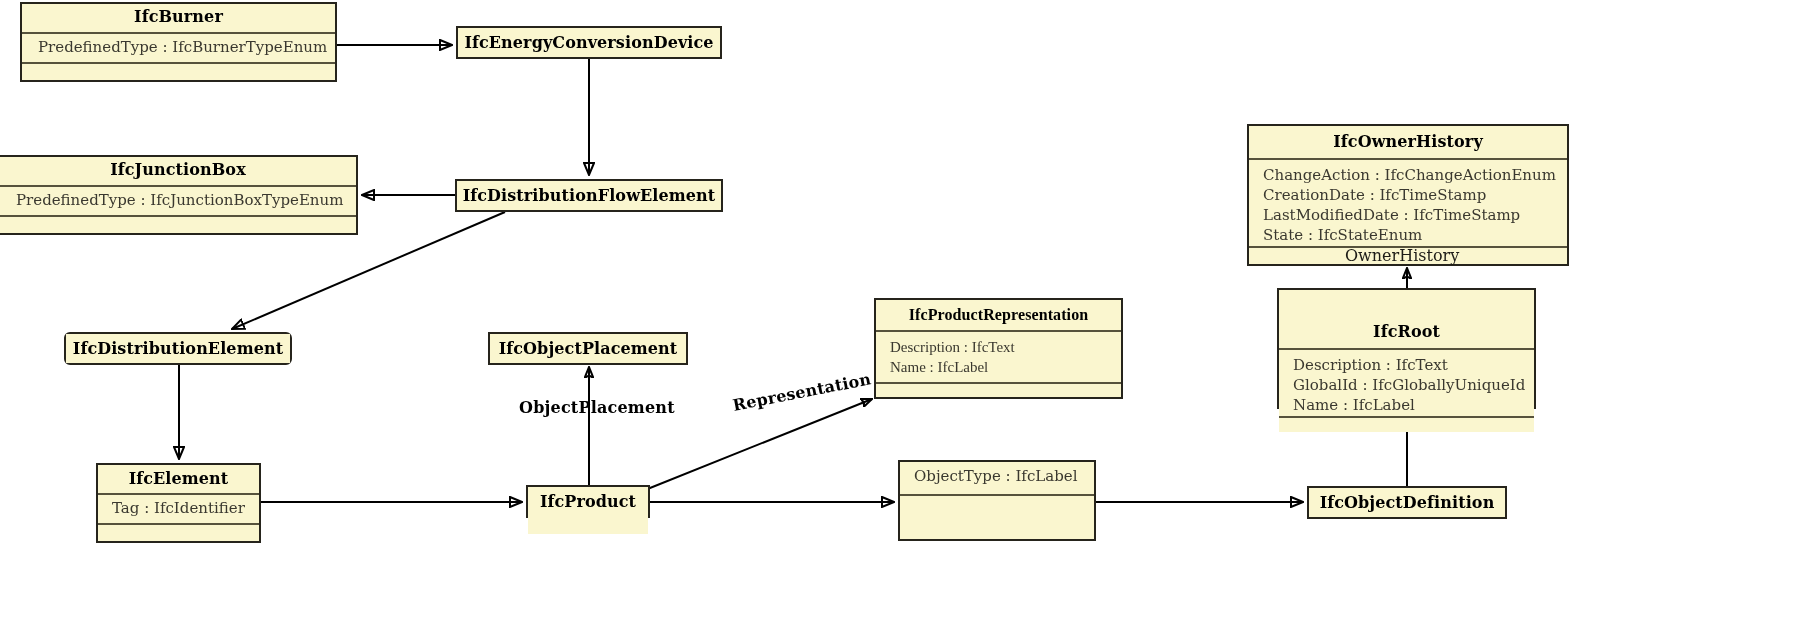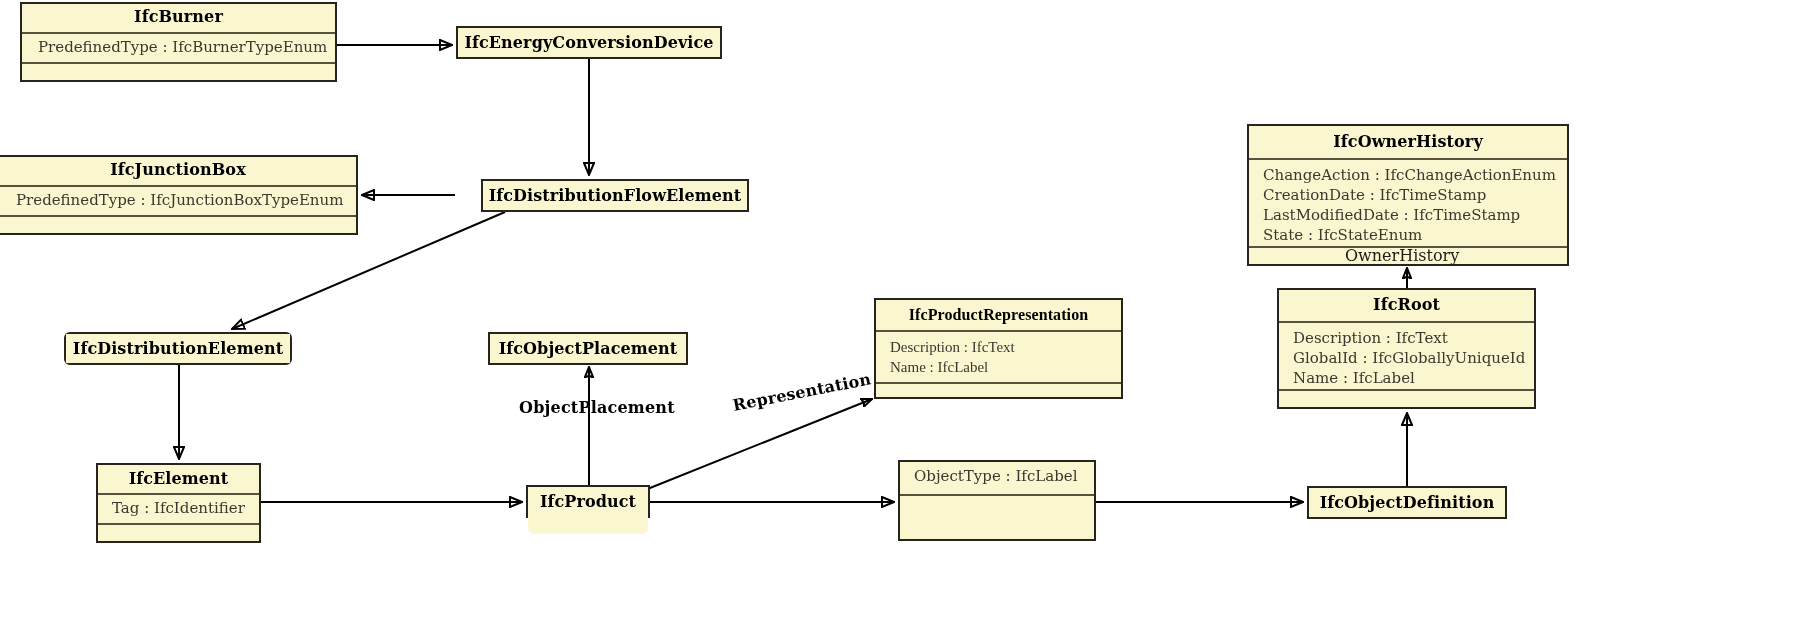--- a/index.html
+++ b/index.html
@@ -110,21 +110,21 @@
   </div>
 
   <div class="uml" style="left:-2px;top:155px;width:360px;height:80px;">
     <div class="cmp title" style="height:28px;line-height:26px;font-size:16px;">IfcJunctionBox</div>
     <div class="cmp attrs" style="height:30px;padding:3px 0 0 16px;">
       <div class="attr" style="font-size:15px;line-height:20px;">PredefinedType : IfcJunctionBoxTypeEnum</div>
     </div>
     <div class="cmp empty" style="height:18px;"></div>
   </div>
 
-  <div class="uml" style="left:481px;top:179px;width:268px;height:33px;">
+  <div class="uml" style="left:455px;top:179px;width:268px;height:33px;">
     <div class="cmp title" style="height:29px;line-height:29px;font-size:16px;">IfcDistributionFlowElement</div>
   </div>
 
   <div class="uml" style="left:1247px;top:124px;width:322px;height:142px;">
     <div class="cmp title" style="height:32px;line-height:31px;font-size:16px;">IfcOwnerHistory</div>
     <div class="cmp attrs" style="height:88px;padding:5px 0 0 14px;">
       <div class="attr" style="font-size:15px;line-height:20px;">ChangeAction : IfcChangeActionEnum</div>
       <div class="attr" style="font-size:15px;line-height:20px;">CreationDate : IfcTimeStamp</div>
       <div class="attr" style="font-size:15px;line-height:20px;">LastModifiedDate : IfcTimeStamp</div>
       <div class="attr" style="font-size:15px;line-height:20px;">State : IfcStateEnum</div>
@@ -135,21 +135,21 @@
   <div class="uml" style="left:874px;top:298px;width:249px;height:101px;font-family:Liberation Serif, serif;">
     <div class="cmp title" style="height:30px;line-height:29px;font-size:16px;">IfcProductRepresentation</div>
     <div class="cmp attrs" style="height:52px;padding:5px 0 0 14px;">
       <div class="attr" style="font-size:15px;line-height:20px;">Description : IfcText</div>
       <div class="attr" style="font-size:15px;line-height:20px;">Name : IfcLabel</div>
     </div>
     <div class="cmp empty" style="height:15px;"></div>
   </div>
 
   <div class="uml" style="left:1277px;top:288px;width:259px;height:121px;">
-    <div class="cmp title" style="height:31px;line-height:30px;font-size:16px;">IfcRoot</div>
+    <div class="cmp title" style="height:31px;line-height:30px;font-size:16px;margin-top:27px;">IfcRoot</div>
     <div class="cmp attrs" style="height:68px;padding:5px 0 0 14px;">
       <div class="attr" style="font-size:15px;line-height:20px;">Description : IfcText</div>
       <div class="attr" style="font-size:15px;line-height:20px;">GlobalId : IfcGloballyUniqueId</div>
       <div class="attr" style="font-size:15px;line-height:20px;">Name : IfcLabel</div>
     </div>
     <div class="cmp empty" style="height:16px;"></div>
   </div>
 
   <div class="uml" style="left:64px;top:332px;width:228px;height:33px;border-radius:6px;">
     <div class="cmp title" style="height:29px;line-height:29px;font-size:16px;">IfcDistributionElement</div>
@@ -161,21 +161,21 @@
 
   <div class="uml" style="left:96px;top:463px;width:165px;height:80px;">
     <div class="cmp title" style="height:28px;line-height:27px;font-size:16px;">IfcElement</div>
     <div class="cmp attrs" style="height:30px;padding:3px 0 0 14px;">
       <div class="attr" style="font-size:15px;line-height:20px;">Tag : IfcIdentifier</div>
     </div>
     <div class="cmp empty" style="height:18px;"></div>
   </div>
 
   <div class="uml" style="left:526px;top:485px;width:124px;height:33px;">
-    <div class="cmp title" style="height:47px;line-height:29px;font-size:16px;border-radius:7px;">IfcProduct</div>
+    <div class="cmp title" style="height:47px;line-height:29px;font-size:16px;">IfcProduct</div>
   </div>
 
   <div class="uml" style="left:898px;top:460px;width:198px;height:81px;">
     <div class="cmp attrs" style="height:32px;padding:4px 0 0 14px;">
       <div class="attr" style="font-size:15px;line-height:20px;">ObjectType : IfcLabel</div>
     </div>
     <div class="cmp empty" style="height:17px;"></div>
   </div>
 
   <div class="uml" style="left:1307px;top:486px;width:200px;height:33px;">

